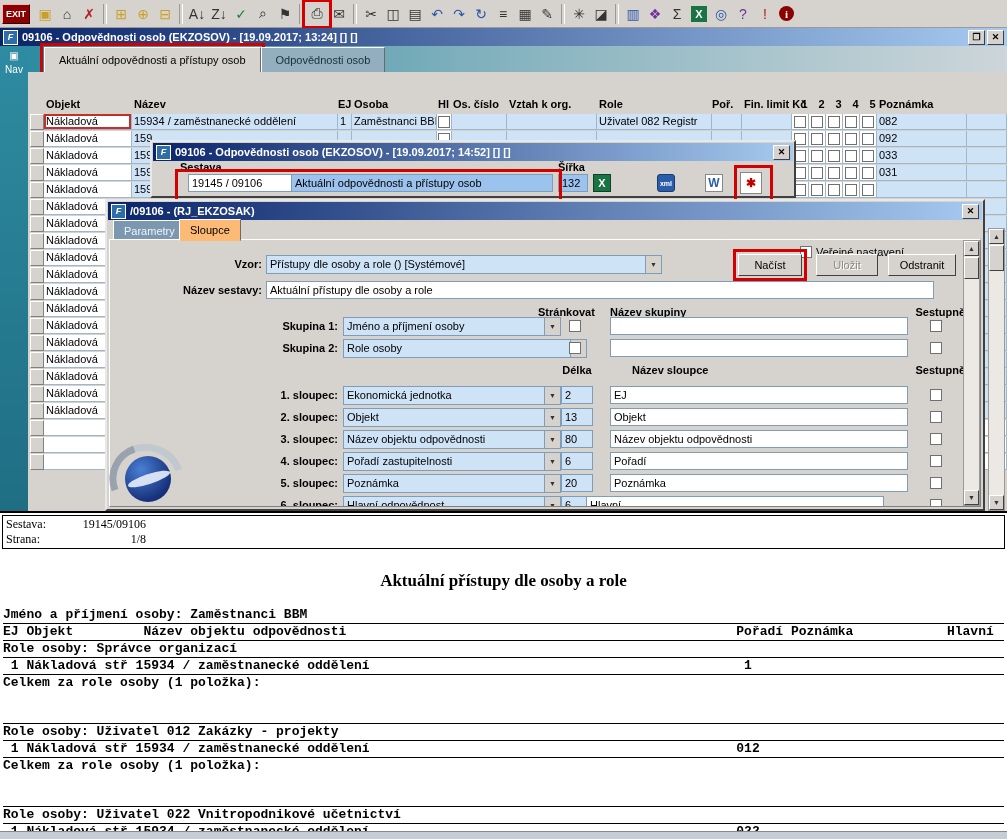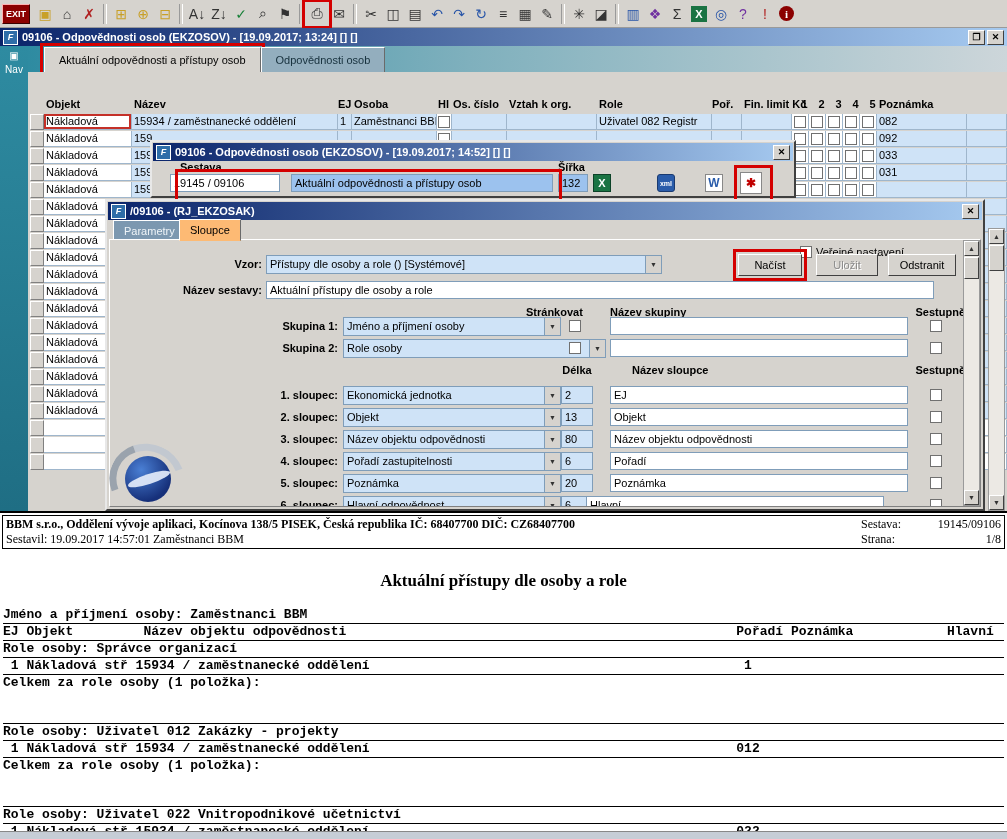--- a/index.html
+++ b/index.html
@@ -717,21 +717,21 @@
 
   <div class="dialog" style="left:150px;top:140px;width:646px;height:58px;z-index:10;">
     <div class="titlebar" style="left:1px;top:1px;width:640px;">
       <span class="tb-ico">F</span>
       <span class="tb-title">09106 - Odpovědnosti osob (EKZOSOV) - [19.09.2017; 14:52]  []  []</span>
       <span class="tb-btn dlg-close">✕</span>
     </div>
     <div style="position:absolute;left:2px;top:19px;right:2px;bottom:2px;">
       <span class="lbl" style="left:26px;top:0;">Sestava</span>
       <span class="lbl" style="left:404px;top:0;">Šířka</span>
-      <div class="field" style="left:16px;top:13px;width:110px;">19145 / 09106</div>
+      <div class="field" style="left:34px;top:13px;width:110px;">19145 / 09106</div>
       <div class="field fblue" style="left:137px;top:13px;width:262px;">Aktuální odpovědnosti a přístupy osob</div>
       <div class="field fblue" style="left:404px;top:13px;width:30px;">132</div>
       <span class="mini-ico i-excel" style="left:439px;top:13px;">X</span>
       <span class="mini-ico i-xml" style="left:503px;top:13px;">xml</span>
       <span class="mini-ico i-word" style="left:551px;top:13px;">W</span>
       <span class="mini-ico i-pdf" style="left:586px;top:11px;width:22px;height:22px;">✱</span>
       <div class="redbox" style="left:21px;top:8px;width:381px;height:27px;"></div>
       <div class="redbox" style="left:580px;top:4px;width:33px;height:34px;"></div>
     </div>
   </div>
@@ -755,40 +755,40 @@
         <span>Přístupy dle osoby a role () [Systémové]</span>
         <span class="arr">▼</span>
       </div>
       <button class="btn" style="left:628px;top:14px;width:64px;outline:3px solid #d40000;outline-offset:2px;">Načíst</button>
       <button class="btn disabled" style="left:706px;top:14px;width:62px;">Uložit</button>
       <button class="btn" style="left:778px;top:14px;width:68px;">Odstranit</button>
 
       <span class="lbl r" style="left:40px;top:44px;width:112px;">Název sestavy:</span>
       <div class="field" style="left:156px;top:41px;width:668px;">Aktuální přístupy dle osoby a role</div>
 
-      <span class="lbl" style="left:416px;top:66px;text-align:center;">Stránkovat</span>
+      <span class="lbl" style="left:428px;top:66px;text-align:center;">Stránkovat</span>
       <span class="lbl" style="left:500px;top:66px;">Název skupiny</span>
       <span class="lbl r" style="left:795px;top:66px;width:60px;">Sestupně</span>
 
       <div>
 
           <div style="position: absolute; left: 0px; top: 77px; width: 872px; height: 20px;" class="grp-row">
             <span class="lbl r grp-lbl" style="left: 120px; width: 108px; top: 3px;">Skupina 1:</span>
             <div class="combo grp-combo" style="left: 233px; width: 218px; top: 0px;">
               <span>Jméno a příjmení osoby</span>
               <span class="arr">▼</span>
             </div>
             <span class="chk grp-chk1" style="left: 459px; top: 3px;"></span>
             <div class="field grp-name" style="left: 500px; width: 298px; top: 0px;"></div>
             <span class="chk grp-chk2" style="left: 820px; top: 3px;"></span>
           </div>
 
           <div style="position: absolute; left: 0px; top: 99px; width: 872px; height: 20px;" class="grp-row">
             <span class="lbl r grp-lbl" style="left: 120px; width: 108px; top: 3px;">Skupina 2:</span>
-            <div class="combo grp-combo" style="left: 233px; width: 263px; top: 0px;">
+            <div class="combo grp-combo" style="left: 233px; width: 244px; top: 0px;">
               <span>Role osoby</span>
               <span class="arr">▼</span>
             </div>
             <span class="chk grp-chk1" style="left: 459px; top: 3px;"></span>
             <div class="field grp-name" style="left: 500px; width: 298px; top: 0px;"></div>
             <span class="chk grp-chk2" style="left: 820px; top: 3px;"></span>
           </div>
         </div>
 
       <span class="lbl" style="left:451px;top:124px;width:32px;text-align:center;">Délka</span>
@@ -873,24 +873,20 @@
   </div>
 
   <div class="logo">
     <div class="arc"></div>
       <div class="ball"></div>
       <div class="band"></div>
   </div>
 
   <div class="report">
     <div class="rbox">
-      <div class="rbox-left">
-        <div class="rb-l1">BBM s.r.o., Oddělení vývoje aplikaci, Kocínova 138/5 PISEK, Česká republika  IČ: 68407700  DIČ: CZ68407700</div>
-        <div class="rb-l2">Sestavil: 19.09.2017 14:57:01 Zaměstnanci BBM</div>
-      </div>
       <div class="rbox-right">
         <div class="rb-row">
           <span>Sestava:</span>
           <span>19145/09106</span>
         </div>
         <div class="rb-row">
           <span>Strana:</span>
           <span>1/8</span>
         </div>
       </div>

